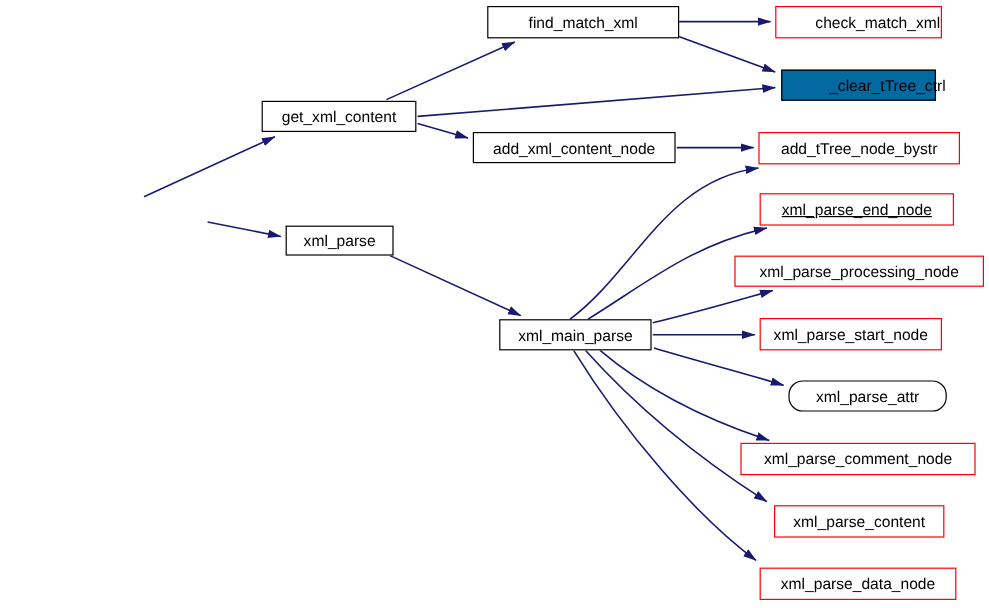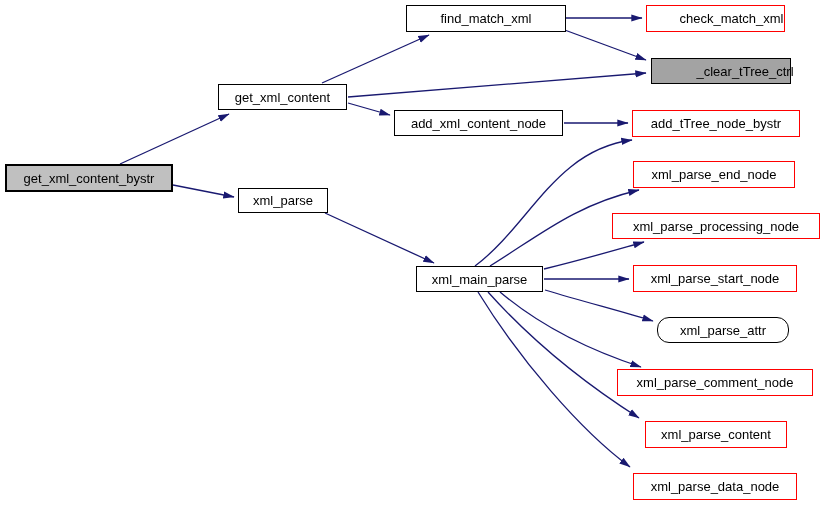--- a/index.html
+++ b/index.html
@@ -65,29 +65,28 @@
         <path class="edge" d="M490,266 C540,235 575,205 639,190" stroke="#191970" marker-end="url(#arrowhead)"></path>
         <path class="edge" d="M544,269 C585,259 612,251 644,242" stroke="#191970" marker-end="url(#arrowhead)"></path>
         <path class="edge" d="M544,279 L629,279" stroke="#191970" marker-end="url(#arrowhead)"></path>
         <path class="edge" d="M545,290 C585,302 620,311 653,321" stroke="#191970" marker-end="url(#arrowhead)"></path>
         <path class="edge" d="M500,292 C545,330 595,352 641,367" stroke="#191970" marker-end="url(#arrowhead)"></path>
         <path class="edge" d="M488,292 C540,350 595,390 639,418" stroke="#191970" marker-end="url(#arrowhead)"></path>
         <path class="edge" d="M478,292 C520,360 580,430 630,467" stroke="#191970" marker-end="url(#arrowhead)"></path>
       </g>
   </svg>
 
-<div class="node" style="left: 5px; top: 164px; width: 168px; height: 28px; border-color: rgb(0, 0, 0); border-width: 2px; background: rgb(192, 192, 192);">get_xml_content_bystr</div>
     <div class="node" style="left: 218px; top: 84px; width: 129px; height: 26px; border-color: rgb(0, 0, 0); border-width: 1px; background: rgb(255, 255, 255);">get_xml_content</div>
     <div class="node" style="left: 238px; top: 188px; width: 90px; height: 25px; border-color: rgb(0, 0, 0); border-width: 1px; background: rgb(255, 255, 255);">xml_parse</div>
     <div class="node" style="left: 406px; top: 5px; width: 160px; height: 27px; border-color: rgb(0, 0, 0); border-width: 1px; background: rgb(255, 255, 255);">find_match_xml</div>
     <div class="node" style="left: 646px; top: 5px; width: 139px; height: 27px; border-color: rgb(255, 0, 0); border-width: 1px; background: rgb(255, 255, 255); padding-left: 32px;">check_match_xml</div>
-    <div class="node" style="left: 651px; top: 58px; width: 140px; height: 26px; border-color: rgb(0, 0, 0); border-width: 1px; background: #a3a3a3; padding-left: 48px;">_clear_tTree_ctrl</div>
+    <div class="node" style="left: 651px; top: 58px; width: 129px; height: 26px; border-color: rgb(0, 0, 0); border-width: 1px; background: #0369a1; padding-left: 48px;">_clear_tTree_ctrl</div>
     <div class="node" style="left: 394px; top: 110px; width: 169px; height: 26px; border-color: rgb(0, 0, 0); border-width: 1px; background: rgb(255, 255, 255); text-align: center;">add_xml_content_node</div>
     <div class="node" style="left: 632px; top: 110px; width: 168px; height: 27px; border-color: rgb(255, 0, 0); border-width: 1px; background: rgb(255, 255, 255);">add_tTree_node_bystr</div>
     <div class="node" style="left: 416px; top: 266px; width: 127px; height: 26px; border-color: rgb(0, 0, 0); border-width: 1px; background: rgb(255, 255, 255);">xml_main_parse</div>
-    <div class="node" style="left: 633px; top: 161px; width: 162px; height: 27px; border-color: rgb(255, 0, 0); border-width: 1px; background: rgb(255, 255, 255);">xml_parse_end_node</div>
+    <div class="node" style="left: 633px; top: 161px; width: 162px; height: 27px; border-color: rgb(255, 0, 0); border-width: 1px; background: rgb(255, 255, 255); text-decoration: underline;">xml_parse_end_node</div>
     <div class="node" style="left: 612px; top: 213px; width: 208px; height: 26px; border-color: rgb(255, 0, 0); border-width: 1px; background: rgb(255, 255, 255); text-align: center;">xml_parse_processing_node</div>
-    <div class="node" style="left: 633px; top: 265px; width: 164px; height: 27px; border-color: rgb(255, 0, 0); border-width: 1px; background: rgb(255, 255, 255);">xml_parse_start_node</div>
+    <div class="node" style="left: 633px; top: 265px; width: 152px; height: 27px; border-color: rgb(255, 0, 0); border-width: 1px; background: rgb(255, 255, 255);">xml_parse_start_node</div>
     <div class="node" style="left: 657px; top: 317px; width: 132px; height: 26px; border-color: rgb(0, 0, 0); border-width: 1px; background: rgb(255, 255, 255); border-radius: 12px;">xml_parse_attr</div>
     <div class="node" style="left: 617px; top: 369px; width: 196px; height: 27px; border-color: rgb(255, 0, 0); border-width: 1px; background: rgb(255, 255, 255);">xml_parse_comment_node</div>
     <div class="node" style="left: 645px; top: 421px; width: 142px; height: 27px; border-color: rgb(255, 0, 0); border-width: 1px; background: rgb(255, 255, 255); text-align: right;">xml_parse_content</div>
     <div class="node" style="left: 633px; top: 473px; width: 164px; height: 27px; border-color: rgb(255, 0, 0); border-width: 1px; background: rgb(255, 255, 255);">xml_parse_data_node</div>
   </div>
 
 </body></html>

